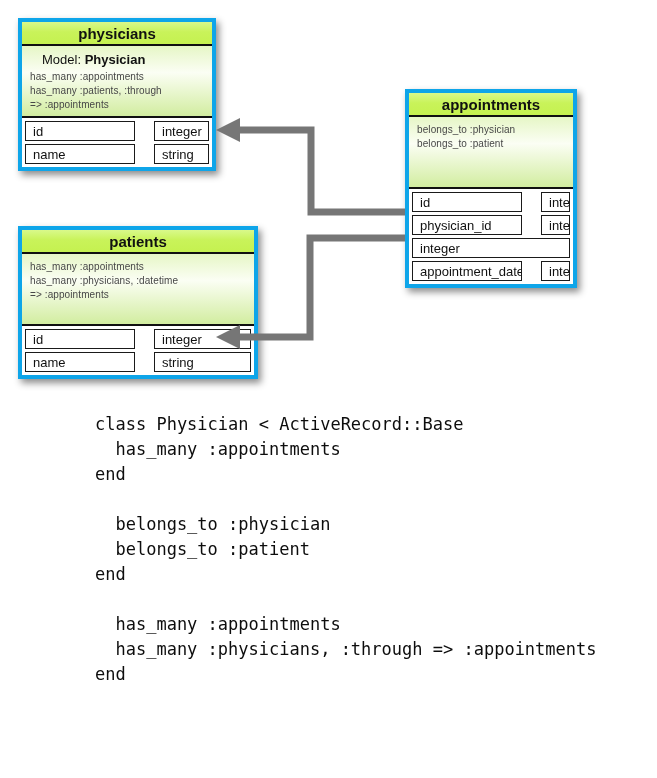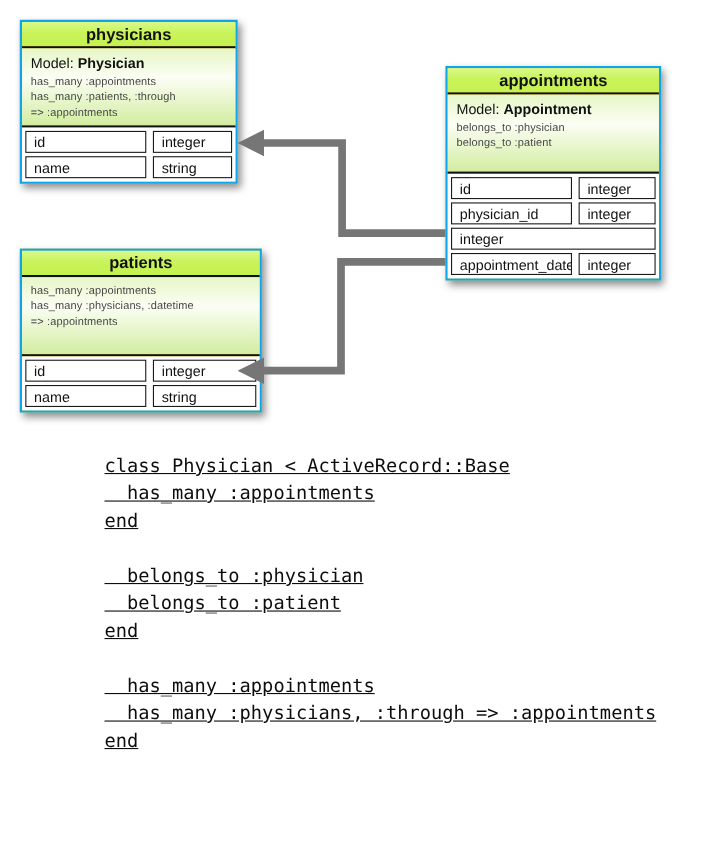--- a/index.html
+++ b/index.html
@@ -9,59 +9,59 @@
     width: 657px;
     height: 778px;
     font-family: "Liberation Sans", sans-serif;
     color: #111;
     overflow: hidden;
   }
 
   
   .er-table {
     position: absolute;
-    background: #fde047;
-    border: 2px solid #0ea5e9;
+    background: #5eead4;
+    border: 4px solid #0ea5e9;
     box-shadow: 3px 4px 7px rgba(0,0,0,0.45);
   }
   #table-physicians  { left: 18px;  top: 18px;  width: 198px; }
-  #table-appointments{ left: 405px; top: 60px;  width: 196px; }
-  #table-patients    { left: 18px;  top: 226px; width: 220px; }
+  #table-appointments{ left: 405px; top: 89px;  width: 172px; }
+  #table-patients    { left: 18px;  top: 226px; width: 240px; }
 
   .t-header {
     height: 24px;
     line-height: 23px;
     text-align: center;
     font-weight: bold;
     font-size: 15px;
     background: linear-gradient(to bottom, #d9f98b 0%, #c9f35a 45%, #c5f150 100%);
     border-bottom: 2px solid #101010;
   }
   .t-model {
     height: 72px;
     padding: 6px 8px 4px 8px;
     border-bottom: 2px solid #101010;
     background: linear-gradient(to bottom, #e6f6c6 0%, #fbfef4 38%, #d2eda0 100%);
   }
-  .model-line { font-size: 13px; margin-bottom: 3px; }
+  .model-line { font-size: 13px; margin-bottom: 3px; margin-left: 12px; }
   .model-line b { font-weight: bold; }
   .assoc-line {
     font-size: 10px;
     line-height: 14px;
     color: #474747;
     letter-spacing: 0.1px;
   }
   .t-rows {
     padding: 3px;
     display: flex;
     flex-direction: column;
     gap: 3px;
     background: #fff;
   }
-  .t-row { display: flex; gap: 6px; height: 20px; }
+  .t-row { display: flex; gap: 19px; height: 20px; }
   .t-cell {
     border: 1px solid #1a1a1a;
     background: #fff;
     display: flex;
     align-items: center;
     padding-left: 7px;
     font-size: 13px;
     white-space: nowrap;
     overflow: hidden;
   }
@@ -81,21 +81,21 @@
   
   #code-sample {
     position: absolute;
     left: 95px;
     top: 412px;
     font-family: "DejaVu Sans Mono", monospace;
     font-size: 17px;
     line-height: 25px;
     color: #0d0d0d;
   }
-  .code-block { margin-bottom: 25px; text-decoration: underline; }
+  .code-block { margin-bottom: 25px; }
   .code-line { white-space: pre; }
 </style>
 </head>
 <body>
 
 <div>
 
   <div class="er-table" id="table-physicians">
     <div class="t-header">physicians</div>
     <div class="t-model">
@@ -115,24 +115,20 @@
       <div class="t-row">
         <div class="t-cell field">name</div>
         <div class="t-cell type">string</div>
       </div>
     </div>
   </div>
 
   <div class="er-table" id="table-appointments">
     <div class="t-header">appointments</div>
     <div class="t-model">
-      <div class="model-line">
-        <span>Model:</span>
-        <b>Appointment</b>
-      </div>
       <div class="assoc-line">belongs_to :physician</div>
       <div class="assoc-line">belongs_to :patient</div>
     </div>
     <div class="t-rows">
       <div class="t-row">
         <div class="t-cell field">id</div>
         <div class="t-cell type">integer</div>
       </div>
       <div class="t-row">
         <div class="t-cell field">physician_id</div>

